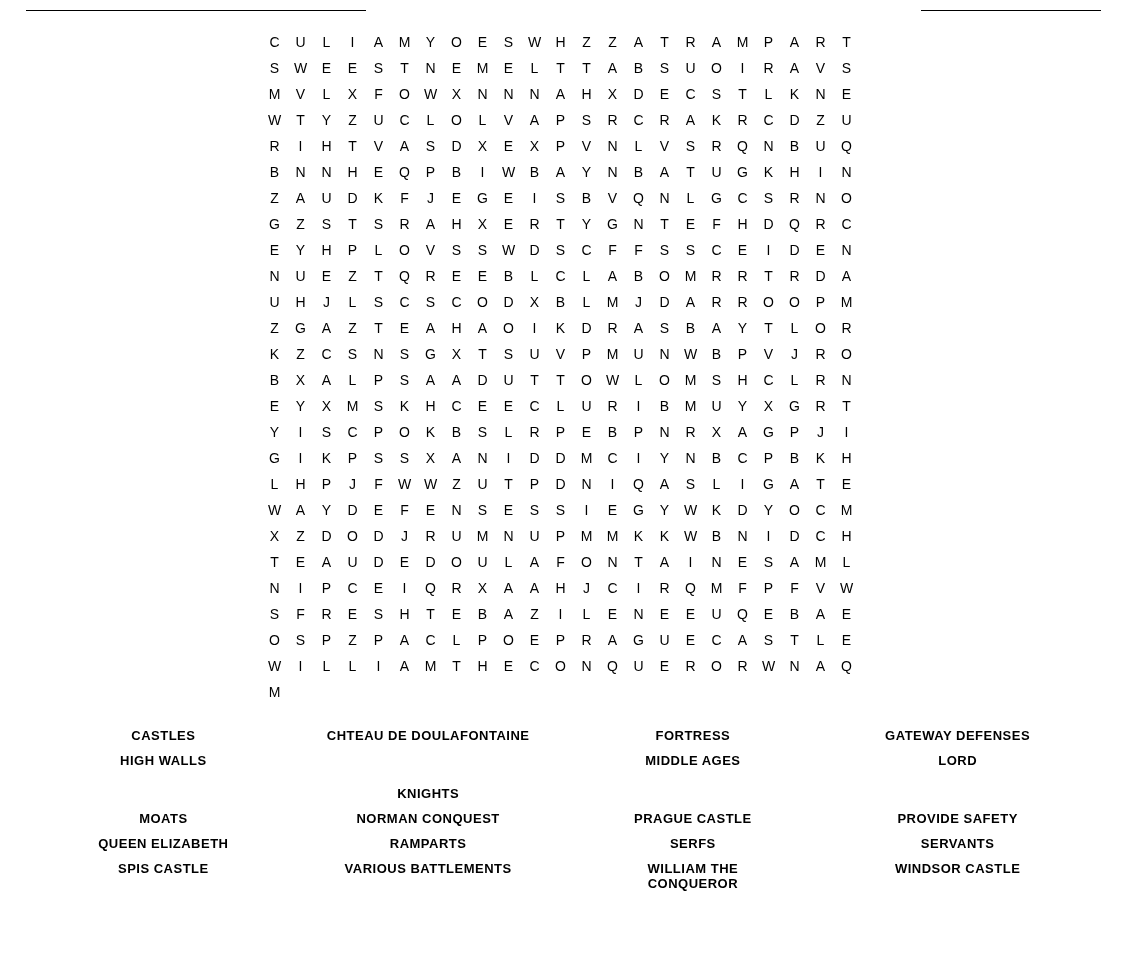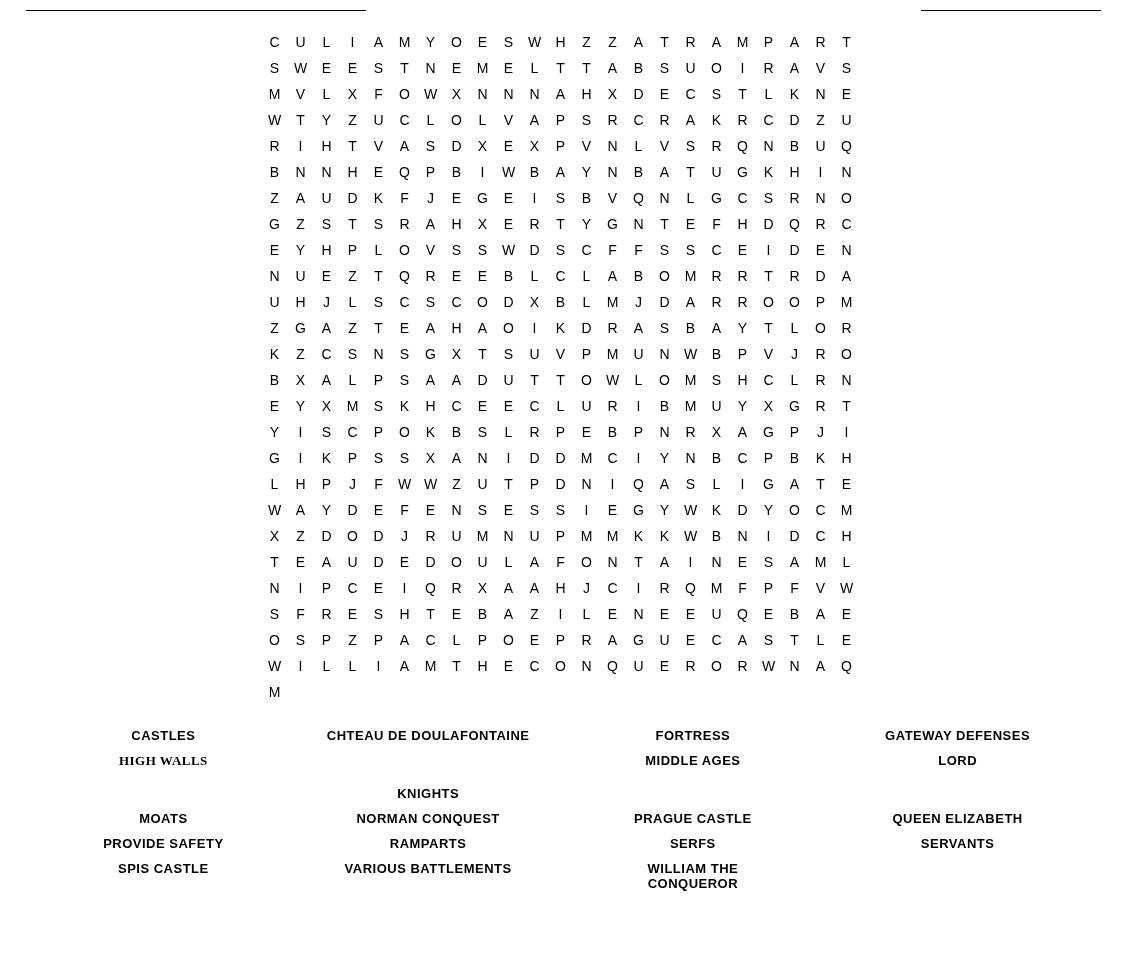--- a/index.html
+++ b/index.html
@@ -678,32 +678,33 @@
       <div class="cell">M</div>
     </div>
 </div>
 
 <div class="word-list-section">
   <div class="word-list" id="word-list">
       <div class="word-item" style="white-space: pre-line;">CASTLES</div>
       <div class="word-item" style="white-space: pre-line;">CHTEAU DE DOULAFONTAINE</div>
       <div class="word-item" style="white-space: pre-line;">FORTRESS</div>
       <div class="word-item" style="white-space: pre-line; text-align: center;">GATEWAY DEFENSES</div>
-      <div class="word-item" style="white-space: pre-line; font-family: Liberation Serif, serif;">HIGH WALLS</div>
+      <div class="word-item" style="white-space: pre-line;">HIGH WALLS</div>
       <div class="word-item" style="white-space: pre-line; margin-top: 33px;">KNIGHTS</div>
       <div class="word-item" style="white-space: pre-line;">MIDDLE AGES</div>
       <div class="word-item" style="white-space: pre-line;">LORD</div>
       <div class="word-item" style="white-space: pre-line;">MOATS</div>
       <div class="word-item" style="white-space: pre-line;">NORMAN CONQUEST</div>
       <div class="word-item" style="white-space: pre-line;">PRAGUE CASTLE</div>
+      <div class="word-item" style="white-space: pre-line;">PROVIDE SAFETY</div>
       <div class="word-item" style="white-space: pre-line;">QUEEN ELIZABETH</div>
-      <div class="word-item" style="white-space: pre-line;">PROVIDE SAFETY</div>
       <div class="word-item" style="white-space: pre-line;">RAMPARTS</div>
       <div class="word-item" style="white-space: pre-line;">SERFS</div>
       <div class="word-item" style="white-space: pre-line;">SERVANTS</div>
       <div class="word-item" style="white-space: pre-line;">SPIS CASTLE</div>
       <div class="word-item" style="white-space: pre-line;">VARIOUS BATTLEMENTS</div>
       <div class="word-item" style="white-space: pre-line;">WILLIAM THE
 CONQUEROR</div>
+      <div class="word-item" style="white-space: pre-line;">WINDSOR CASTLE</div>
       <div class="word-item"></div>
       <div class="word-item"></div>
     </div>
 </div>
 
 </body></html>

